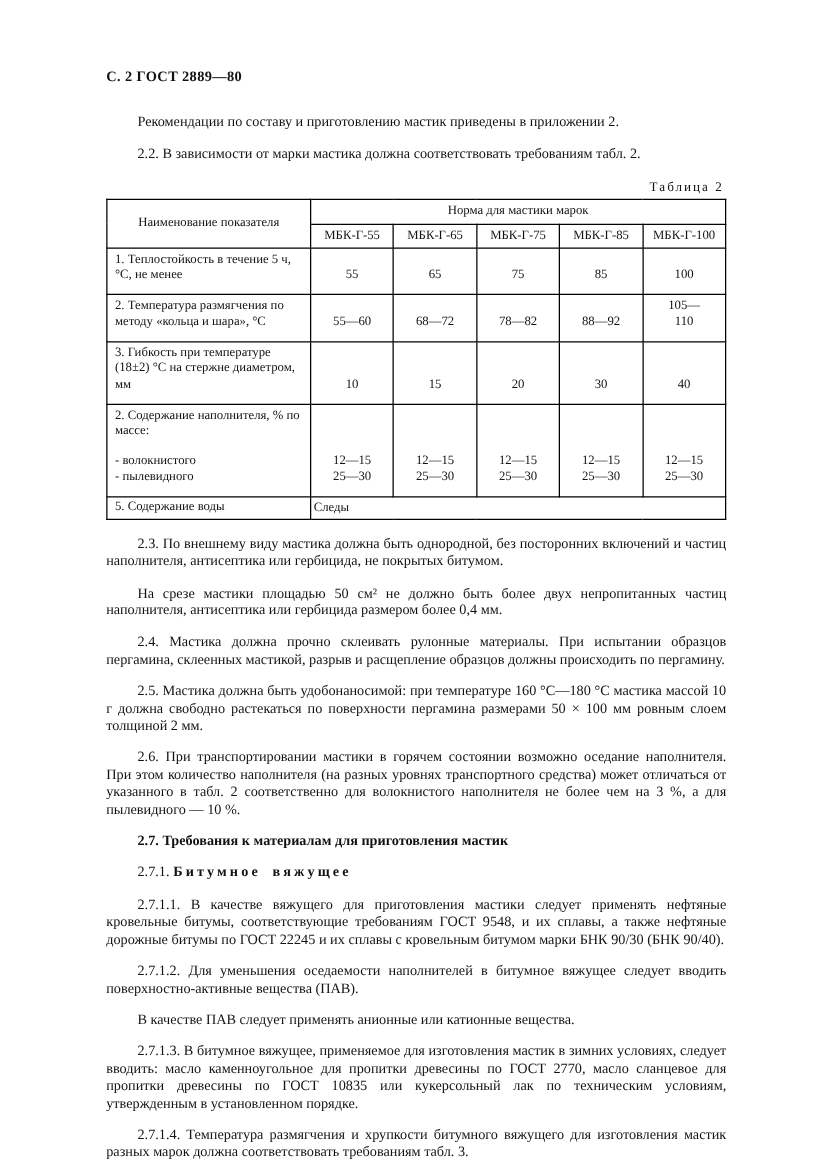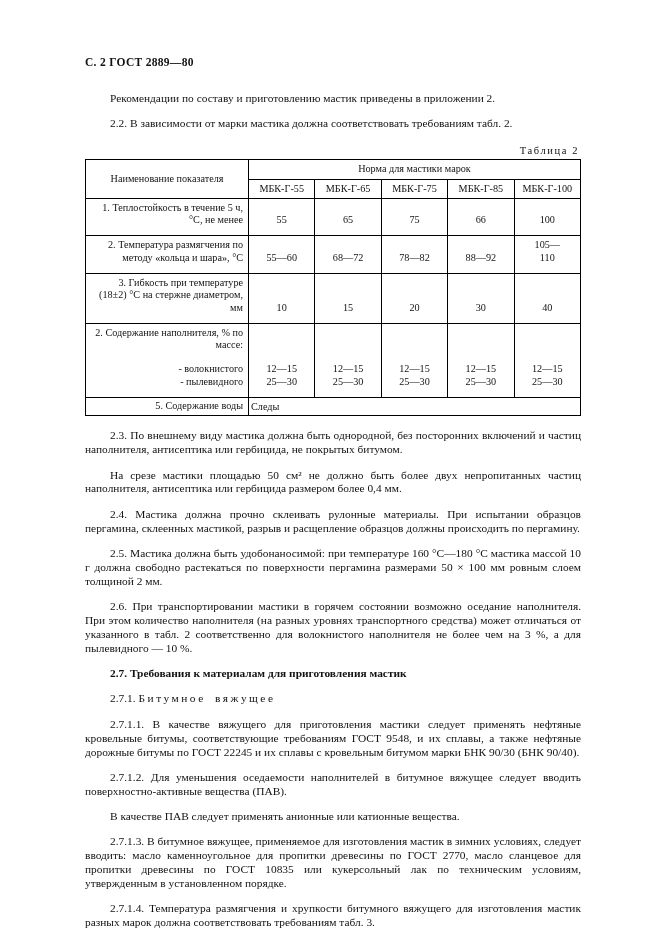--- a/index.html
+++ b/index.html
@@ -4,26 +4,26 @@
 <style>
   html,body{margin:0;padding:0;}
   body{
     width:661px;height:936px;background:#ffffff;color:#121212;
     font-family:"Liberation Serif","DejaVu Serif",serif;
   }
   .page{width:661px;height:936px;box-sizing:border-box;padding:56px 80px 16px 85px;overflow:hidden;background:#fff;}
   .running-header{font-weight:bold;font-size:11.5px;letter-spacing:.3px;margin-bottom:24px;}
   .para{font-size:11.4px;line-height:13.9px;text-align:justify;text-indent:25px;}
   .para.bold{font-weight:bold;}
-  .sp{letter-spacing:2.5px;word-spacing:4px;}
+  .sp{letter-spacing:2.5px;word-spacing:4px;font-weight:bold;}
   .table-caption{font-size:10.5px;letter-spacing:1.6px;text-align:right;margin:14px 2px 3px 0;}
   .spec-table{width:100%;border-collapse:collapse;font-size:10.2px;line-height:12.3px;table-layout:fixed;margin-bottom:13px;}
   .spec-table td{border:1px solid #000;overflow:hidden;}
   .th{text-align:center;vertical-align:middle;padding:3px 3px;margin-top:11px;}
-  td.name{vertical-align:top;text-align:right;padding:3px 5px 9px 6px;}
+  td.name{vertical-align:top;text-align:left;padding:3px 5px 9px 6px;}
   td.val{vertical-align:bottom;text-align:center;padding:2px 16px 9px;}
   tr.row-water td.name{padding:2px 5px 3px 6px;vertical-align:middle;}
   tr.row-water td.val{vertical-align:middle;text-align:left;padding:2px;}
   .gap{height:12px;}
   .after-table{margin-top:2px;}
 </style>
 </head>
 <body>
 
 <div class="page">
@@ -55,21 +55,21 @@
         <td class="th">МБК-Г-75</td>
         <td class="th">МБК-Г-85</td>
         <td class="th">МБК-Г-100</td>
       </tr>
 
       <tr>
         <td class="name">1. Теплостойкость в течение 5 ч, °С, не менее</td>
         <td class="val">55</td>
         <td class="val">65</td>
         <td class="val">75</td>
-        <td class="val">66</td>
+        <td class="val">85</td>
         <td class="val">100</td>
       </tr>
 
       <tr>
         <td class="name">2. Температура размягчения по методу «кольца и шара», °С</td>
         <td class="val">55—60</td>
         <td class="val">68—72</td>
         <td class="val">78—82</td>
         <td class="val">88—92</td>
         <td class="val">105—110</td>

